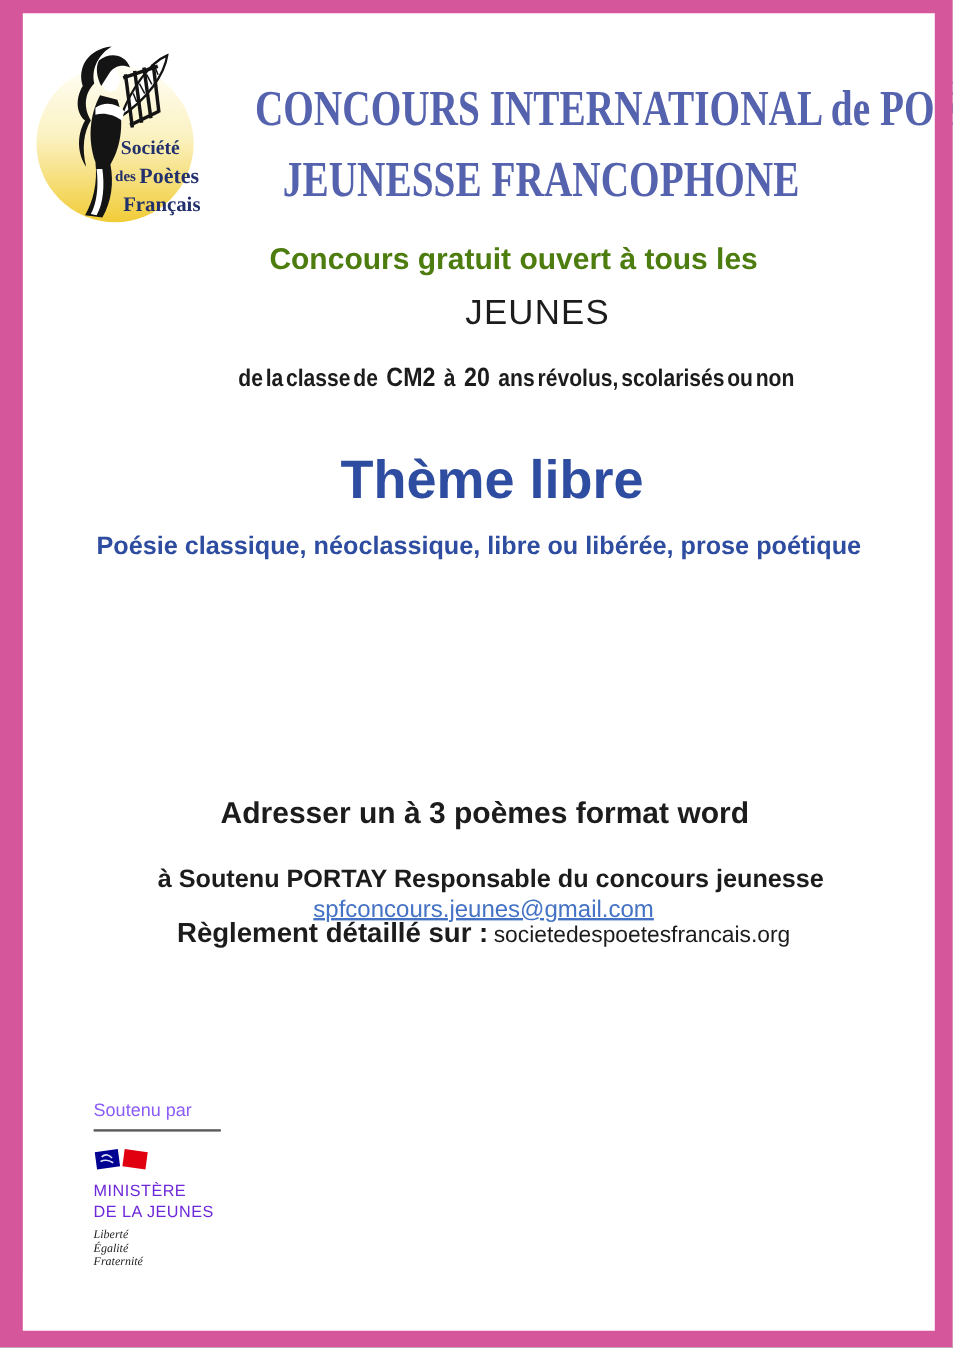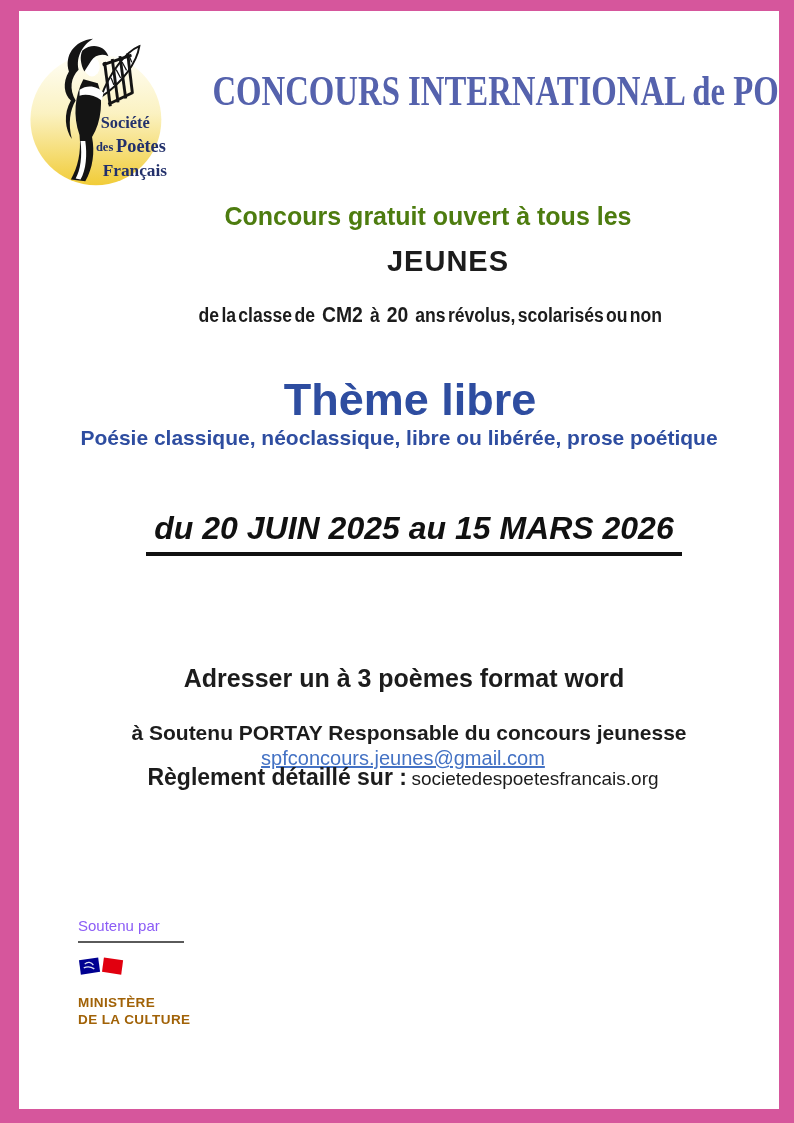--- a/index.html
+++ b/index.html
@@ -27,28 +27,28 @@
   .logo text{font-family:"Liberation Serif", serif;font-weight:bold;fill:var(--logo-navy,#22306b);}
 
   
   .title{top:62px;left:122px;color:var(--title-blue,#5562ad);
     font-family:"Liberation Serif", serif;font-weight:bold;
     font-size:42px;line-height:59px;white-space:nowrap;}
   .title .condense{display:inline-block;transform:scaleX(0.78);transform-origin:center;}
 
   
   .intro1{top:202px;padding-left:58px;font-size:25px;font-weight:bold;color:#4d7c0f;}
-  .intro2{top:245px;padding-left:58px;font-size:29px;font-weight:bold;letter-spacing:1px;color:#1c1c1c;margin-left:40px;}
+  .intro2{top:245px;padding-left:58px;font-size:29px;font-weight:normal;letter-spacing:1px;color:#1c1c1c;margin-left:40px;}
   .elig{top:302px;padding-left:62px;font-size:20px;font-weight:bold;color:#1c1c1c;white-space:nowrap;}
   .elig .condense{display:inline-block;transform:scaleX(0.88);transform-origin:center;word-spacing:-3px;}
   .elig .big{font-size:22px;margin:0 8px;}
 
   
   .theme-title{top:374px;padding-left:22px;font-size:45px;font-weight:bold;color:var(--theme-blue,#2e4da0);}
-  .theme-sub{top:426px;font-size:21px;font-weight:bold;color:var(--theme-blue,#2e4da0);}
+  .theme-sub{top:444px;font-size:21px;font-weight:bold;color:var(--theme-blue,#2e4da0);}
 
   
   .period{top:510px;padding-left:30px;font-size:32px;font-weight:bold;font-style:italic;color:#111;}
   .period span{display:inline-block;padding:0 8px 5px 8px;border-bottom:4px solid #111;}
 
   
   .sendline{top:664px;padding-left:10px;font-size:25px;font-weight:bold;color:#1c1c1c;}
   .contact{top:721px;padding-left:20px;font-size:21px;font-weight:bold;color:#1c1c1c;}
   .email{top:747px;padding-left:8px;font-size:20px;}
   .email a{color:var(--email-blue,#4472c4);text-decoration:underline;}
@@ -56,21 +56,21 @@
   
   .rules{top:764px;padding-left:8px;color:#1c1c1c;}
   .rules .lbl{font-size:23px;font-weight:bold;}
   .rules .site{font-size:19px;font-weight:normal;}
 
   
   .footer{position:absolute;left:78px;top:917px;text-align:left;color:#222;}
   .soutenu{font-size:15px;color:#8b5cf6;}
   .soutenu-rule{width:106px;height:2px;background:#5a5a5a;margin-top:7px;}
   .flag{margin-top:13px;}
-  .ministry{margin-top:12px;font-size:13.5px;font-weight:bold;letter-spacing:.4px;line-height:17px;color:#a16207;}
+  .ministry{margin-top:1px;font-size:13.5px;font-weight:normal;letter-spacing:.4px;line-height:17px;color:#6d28d9;}
   .motto{margin-top:6px;font-family:"Liberation Serif", serif;font-style:italic;font-size:10px;line-height:11px;color:#222;}
 </style>
 </head>
 <body>
 
 <div class="page">
   <div class="frame"></div>
 
   <div class="logo">
     <svg viewBox="0 0 160 160" width="154" height="156">
@@ -107,37 +107,35 @@
       </g>
       <text x="88" y="97" font-size="17">Société</text>
       <text x="83" y="120" font-size="13">des</text>
       <text x="104" y="122" font-size="19">Poètes</text>
       <text x="90" y="146" font-size="18">Français</text>
     </svg>
   </div>
 
   <div class="abs title">
     <div><span class="condense">CONCOURS INTERNATIONAL de POÉSIE</span></div>
+    <div><span class="condense">JEUNESSE FRANCOPHONE</span></div>
   </div>
 
   <div class="abs intro1">Concours gratuit ouvert à tous les</div>
   <div class="abs intro2">JEUNES</div>
 
   <div class="abs elig">
     <span class="condense">
       <span>de la classe de</span><span class="big">CM2</span><span>à</span><span class="big">20</span><span>ans révolus, scolarisés ou non</span>
     </span>
   </div>
 
   <div class="abs theme-title">Thème libre</div>
   <div class="abs theme-sub">Poésie classique, néoclassique, libre ou libérée, prose poétique</div>
 
-  <div class="abs period">
-    <span>du 20 JUIN 2025 au 15 MARS 2026</span>
-  </div>
 
   <div class="abs sendline">Adresser un à 3 poèmes format word</div>
   <div class="abs contact">à Soutenu PORTAY Responsable du concours jeunesse</div>
   <div class="abs email">
     <a href="#">spfconcours.jeunes@gmail.com</a>
   </div>
 
   <div class="abs rules">
     <span class="lbl">Règlement détaillé sur :</span>
     <span class="site">societedespoetesfrancais.org</span>
@@ -148,16 +146,21 @@
     <div class="soutenu-rule"></div>
     <div class="flag">
       <svg viewBox="0 0 50 22" width="48" height="22">
         <polygon points="1,4 21,1 23,16 3,19" fill="#000091"></polygon>
         <path d="M7,8 C10,5 14,6 16,9 M6,12 C10,10 14,11 17,13" stroke="#dfe3f2" stroke-width="1.4" fill="none"></path>
         <polygon points="27,1 47,4 45,19 25,16" fill="#e1000f"></polygon>
       </svg>
     </div>
     <div class="ministry">
       <div>MINISTÈRE</div>
-      <div>DE LA CULTURE</div>
+      <div>DE LA JEUNES</div>
+    </div>
+    <div class="motto">
+      <div>Liberté</div>
+      <div>Égalité</div>
+      <div>Fraternité</div>
     </div>
   </div>
 </div>
 
 </body></html>

